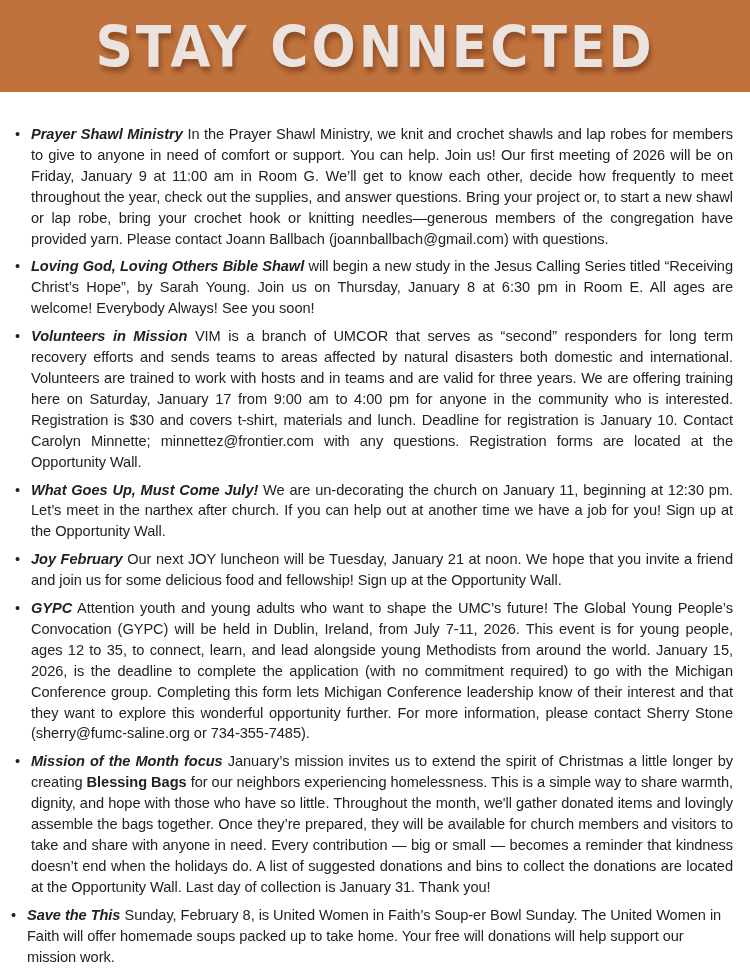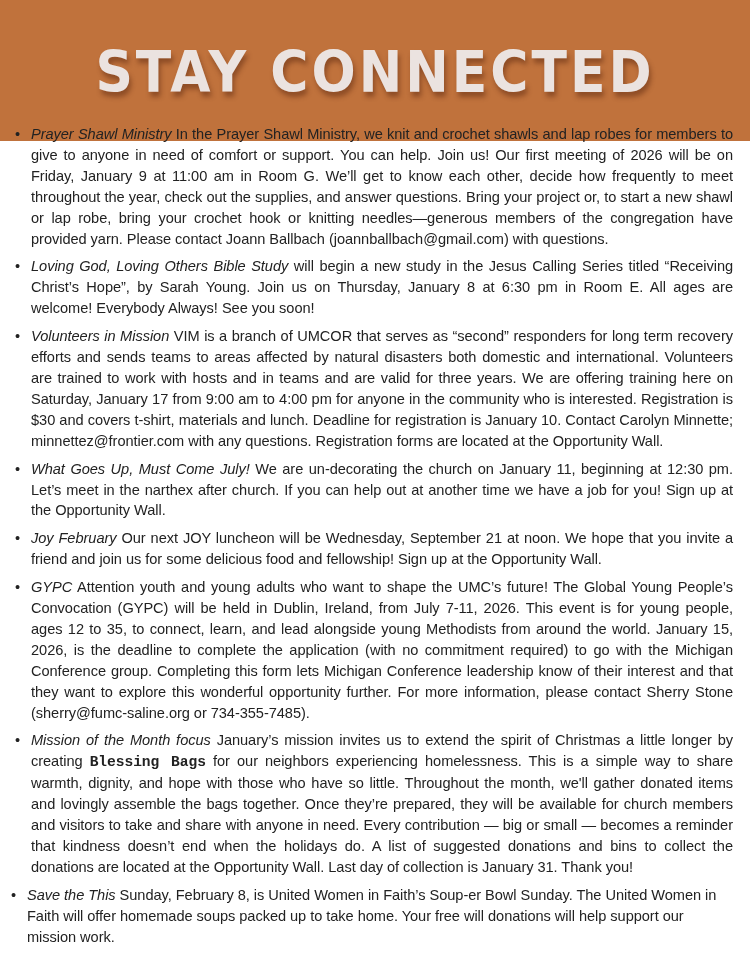--- a/index.html
+++ b/index.html
@@ -1,18 +1,18 @@
 <!DOCTYPE html>
 <html><head>
   <meta charset="utf-8">
   <style>
     html, body { margin: 0; padding: 0; background: #ffffff; }
     body { width: 750px; height: 971px; overflow: hidden; position: relative; }
     .header {
-      position: absolute; left: 0; top: 0; width: 750px; height: 141px;
+      position: absolute; left: 0; top: 0; width: 750px; height: 92px;
       background: #c0723c;
       display: flex; align-items: center; justify-content: center;
     }
     .header-title {
       font-family: "DejaVu Sans", sans-serif;
       font-weight: bold;
       font-size: 52px;
       letter-spacing: 3px;
       color: #ebe3e0;
       text-shadow: 2px 4px 5px rgba(80, 30, 10, 0.45);
@@ -32,55 +32,55 @@
       padding: 0 17px 0 31px;
       text-align: justify;
       letter-spacing: -0.05px;
     }
     .item.last { padding-left: 27px; text-align: left; }
     .bullet {
       position: absolute; left: 15px; top: 0;
       font-weight: normal;
     }
     .item.last .bullet { left: 11px; }
-    .item-title { font-weight: normal; font-style: italic; }
-    .strong { font-weight: bold; font-family: Liberation Mono, monospace; }
+    .item-title { font-weight: bold; font-style: italic; }
+    .strong { font-weight: bold; }
   </style>
 </head>
 <body>
 
 <div class="header">
   <div class="header-title">STAY CONNECTED</div>
 </div>
 
 <div class="content">
 
   <div class="item">
     <span class="bullet">•</span>
     <span class="item-title">Prayer Shawl Ministry</span><span> In the Prayer Shawl Ministry, we knit and crochet shawls and lap robes for members to give to anyone in need of comfort or support. You can help. Join us! Our first meeting of 2026 will be on Friday, January 9 at 11:00 am in Room G. We’ll get to know each other, decide how frequently to meet throughout the year, check out the supplies, and answer questions. Bring your project or, to start a new shawl or lap robe, bring your crochet hook or knitting needles—generous members of the congregation have provided yarn. Please contact Joann Ballbach (joannballbach@gmail.com) with questions.</span>
   </div>
 
   <div class="item">
     <span class="bullet">•</span>
-    <span class="item-title">Loving God, Loving Others Bible Study</span><span> will begin a new study in the Jesus Calling Series titled “Receiving Christ’s Hope”, by Sarah Young. Join us on Thursday, January 8 at 6:30 pm in Room E. All ages are welcome! Everybody Always! See you soon!</span>
+    <span class="item-title">Loving God, Loving Others Bible Shawl</span><span> will begin a new study in the Jesus Calling Series titled “Receiving Christ’s Hope”, by Sarah Young. Join us on Thursday, January 8 at 6:30 pm in Room E. All ages are welcome! Everybody Always! See you soon!</span>
   </div>
 
   <div class="item">
     <span class="bullet">•</span>
     <span class="item-title">Volunteers in Mission</span><span> VIM is a branch of UMCOR that serves as “second” responders for long term recovery efforts and sends teams to areas affected by natural disasters both domestic and international. Volunteers are trained to work with hosts and in teams and are valid for three years. We are offering training here on Saturday, January 17 from 9:00 am to 4:00 pm for anyone in the community who is interested. Registration is $30 and covers t-shirt, materials and lunch. Deadline for registration is January 10. Contact Carolyn Minnette; minnettez@frontier.com with any questions. Registration forms are located at the Opportunity Wall.</span>
   </div>
 
   <div class="item">
     <span class="bullet">•</span>
     <span class="item-title">What Goes Up, Must Come July!</span><span> We are un-decorating the church on January 11, beginning at 12:30 pm. Let’s meet in the narthex after church. If you can help out at another time we have a job for you! Sign up at the Opportunity Wall.</span>
   </div>
 
   <div class="item">
     <span class="bullet">•</span>
-    <span class="item-title">Joy February</span><span> Our next JOY luncheon will be Wednesday, September 21 at noon. We hope that you invite a friend and join us for some delicious food and fellowship! Sign up at the Opportunity Wall.</span>
+    <span class="item-title">Joy February</span><span> Our next JOY luncheon will be Tuesday, January 21 at noon. We hope that you invite a friend and join us for some delicious food and fellowship! Sign up at the Opportunity Wall.</span>
   </div>
 
   <div class="item">
     <span class="bullet">•</span>
     <span class="item-title">GYPC</span><span> Attention youth and young adults who want to shape the UMC’s future! The Global Young People’s Convocation (GYPC) will be held in Dublin, Ireland, from July 7-11, 2026. This event is for young people, ages 12 to 35, to connect, learn, and lead alongside young Methodists from around the world. January 15, 2026, is the deadline to complete the application (with no commitment required) to go with the Michigan Conference group. Completing this form lets Michigan Conference leadership know of their interest and that they want to explore this wonderful opportunity further. For more information, please contact Sherry Stone (sherry@fumc-saline.org or 734-355-7485).</span>
   </div>
 
   <div class="item">
     <span class="bullet">•</span>
     <span class="item-title">Mission of the Month focus</span><span> January’s mission invites us to extend the spirit of Christmas a little longer by creating </span><span class="strong">Blessing Bags</span><span> for our neighbors experiencing homelessness. This is a simple way to share warmth, dignity, and hope with those who have so little. Throughout the month, we'll gather donated items and lovingly assemble the bags together. Once they’re prepared, they will be available for church members and visitors to take and share with anyone in need. Every contribution — big or small — becomes a reminder that kindness doesn’t end when the holidays do.  A list of suggested donations and bins to collect the donations are located at the Opportunity Wall.  Last day of collection is January 31.  Thank you!</span>

